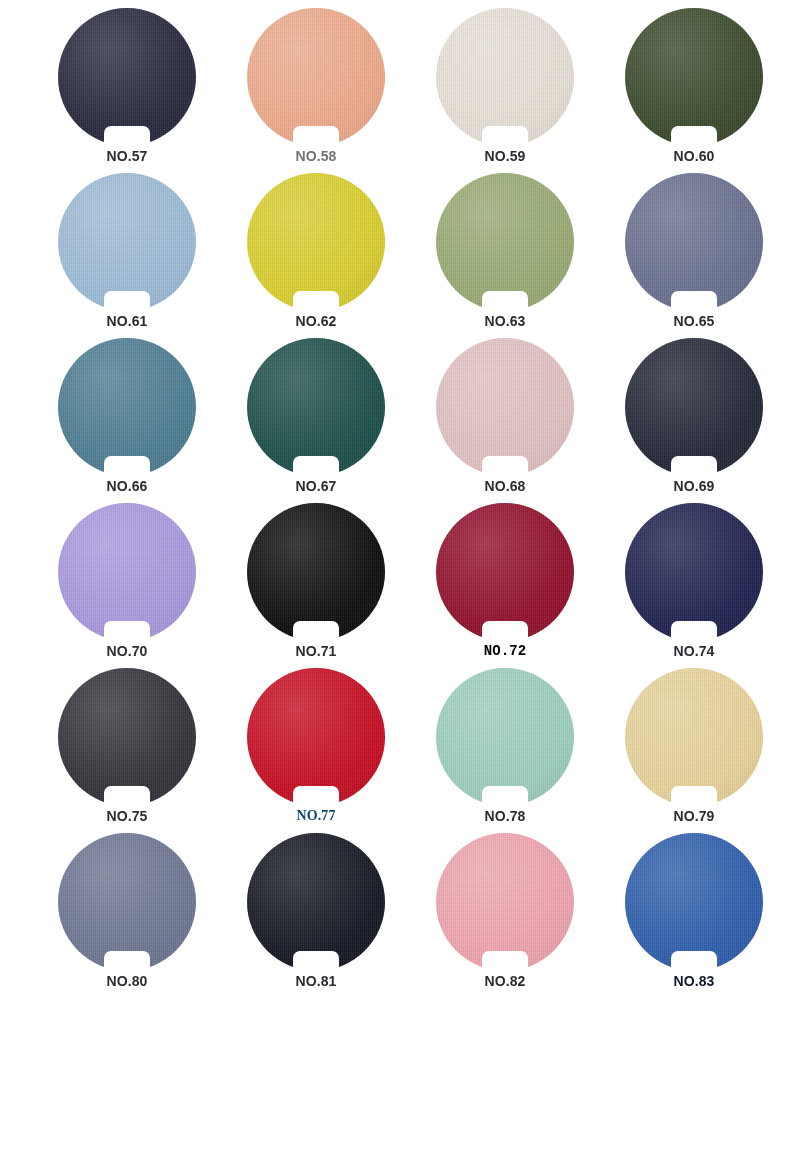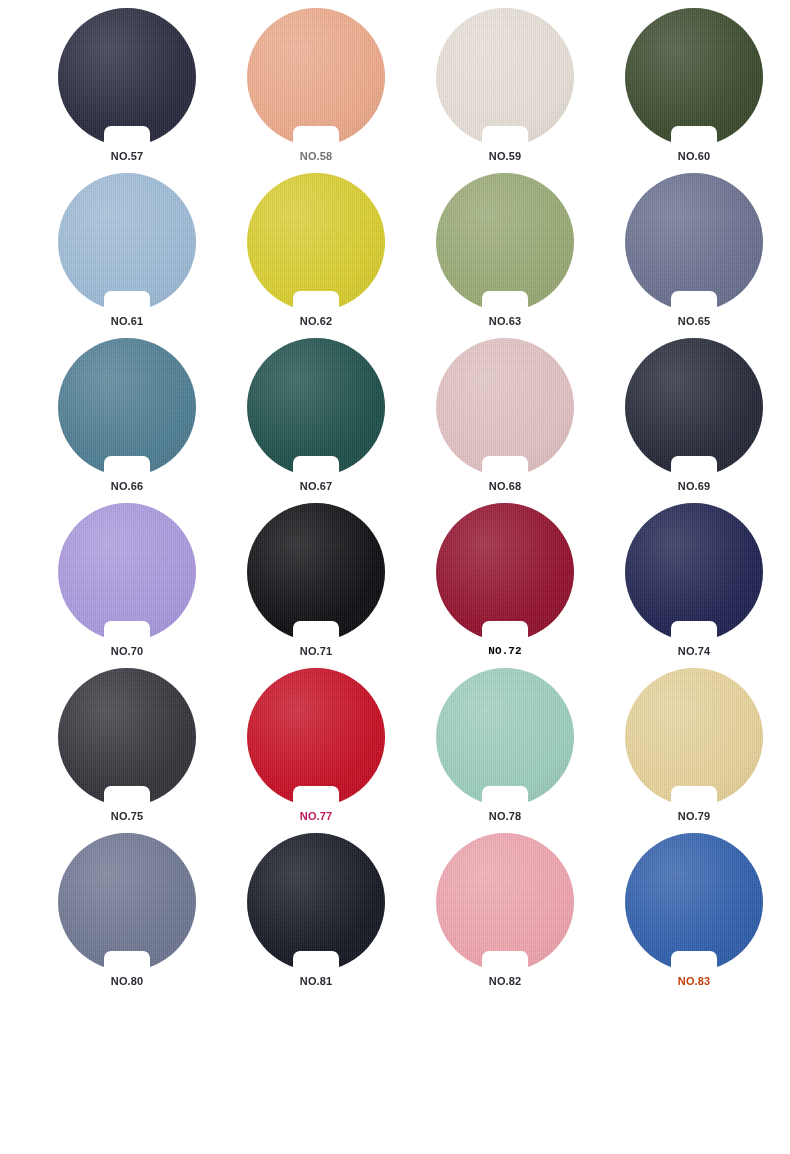--- a/index.html
+++ b/index.html
@@ -87,21 +87,21 @@
     border-top-left-radius: 7px;
     border-top-right-radius: 7px;
     z-index: 3;
   }
   .swatch-label {
     position: absolute;
     left: 0;
     right: 0;
     top: 140px;
     text-align: center;
-    font-size: 11px;
+    font-size: 14px;
     font-weight: bold;
     color: #2b2b33;
     letter-spacing: 0.1px;
     line-height: 16px;
     white-space: nowrap;
   }
 </style>
 </head>
 <body>
 
@@ -188,21 +188,21 @@
         <div class="swatch-label" style="color: rgb(43, 43, 51);">NO.74</div>
       </div>
       <div class="swatch">
         <div class="swatch-disc" style="background-color: rgb(50, 51, 58);"></div>
         <div class="swatch-notch"></div>
         <div class="swatch-label" style="color: rgb(43, 43, 51);">NO.75</div>
       </div>
       <div class="swatch">
         <div class="swatch-disc" style="background-color: rgb(200, 13, 34);"></div>
         <div class="swatch-notch"></div>
-        <div class="swatch-label" style="color: #be185d;">NO.77</div>
+        <div class="swatch-label" style="color: #0c4a6e; font-family: Liberation Serif, serif;">NO.77</div>
       </div>
       <div class="swatch">
         <div class="swatch-disc" style="background-color: rgb(158, 207, 192);"></div>
         <div class="swatch-notch"></div>
         <div class="swatch-label" style="color: rgb(43, 43, 51);">NO.78</div>
       </div>
       <div class="swatch">
         <div class="swatch-disc" style="background-color: rgb(232, 212, 156);"></div>
         <div class="swatch-notch"></div>
         <div class="swatch-label" style="color: rgb(43, 43, 51);">NO.79</div>
@@ -218,16 +218,16 @@
         <div class="swatch-label" style="color: rgb(43, 43, 51);">NO.81</div>
       </div>
       <div class="swatch">
         <div class="swatch-disc" style="background-color: rgb(240, 166, 176);"></div>
         <div class="swatch-notch"></div>
         <div class="swatch-label" style="color: rgb(43, 43, 51);">NO.82</div>
       </div>
       <div class="swatch">
         <div class="swatch-disc" style="background-color: rgb(47, 95, 173);"></div>
         <div class="swatch-notch"></div>
-        <div class="swatch-label" style="color: #c2410c;">NO.83</div>
+        <div class="swatch-label" style="color: #0f172a;">NO.83</div>
       </div>
     </div>
 </div>
 
 </body></html>

